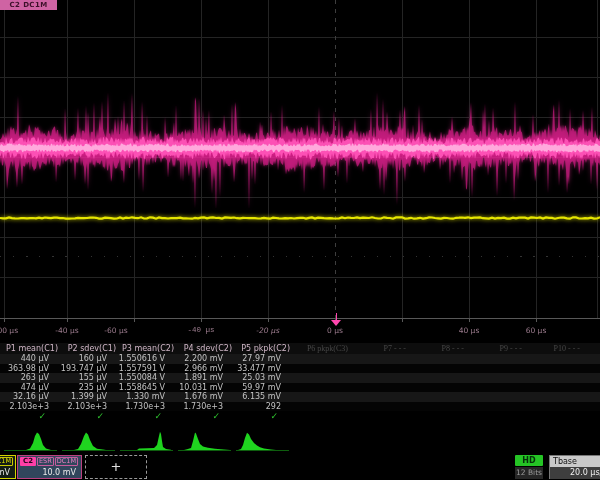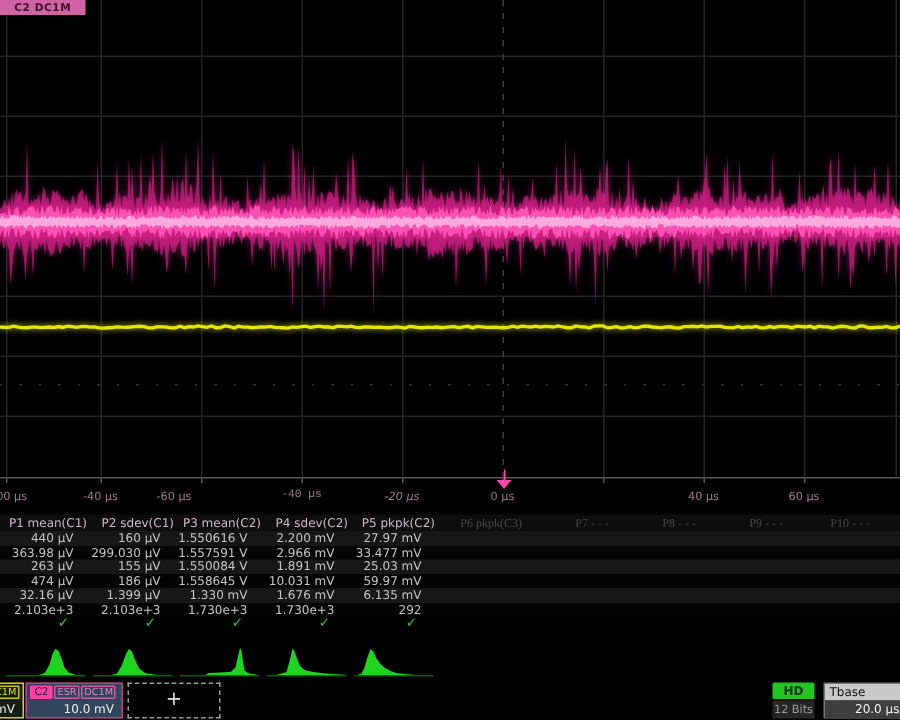--- a/index.html
+++ b/index.html
@@ -41,21 +41,21 @@
   .t-cell.ck{color:#2fc42f;font-size:9px;font-weight:bold;line-height:11px;padding-right:12px;}
   
   #histicons{position:absolute;left:0;top:429px;}
   
   .desc-row{position:absolute;left:0;top:455px;width:600px;height:25px;}
   .dbox{position:absolute;top:0;height:24px;box-sizing:border-box;}
   .c1-box{left:-37px;width:53px;background:#141d14;border:1px solid #d4d400;padding:1px 2px;}
   .c2-box{left:17px;width:65px;background:#31465c;border:1px solid #b9407f;padding:1px 2px;}
   .badge-row{display:flex;gap:1px;height:9px;justify-content:flex-end;}
   .c2-box .badge-row{justify-content:flex-start;}
-  .chan-badge{background:#ff3fa8;color:#22041b;font-size:7px;font-weight:normal;
+  .chan-badge{background:#ff3fa8;color:#22041b;font-size:7px;font-weight:bold;
     line-height:9px;padding:0 3px;border-radius:1px;}
   .mini-badge{border:1px solid #c75b9c;color:#e87fc0;font-size:6.5px;line-height:7px;
     padding:0 1px;border-radius:1px;white-space:nowrap;}
   .c1-box .mini-badge{border-color:#c9c900;color:#e0e000;}
   .dval{font-size:8px;color:#ececec;text-align:right;padding:2px 3px 0 0;white-space:nowrap;}
   .add-box{left:85px;width:62px;border:1px dashed #9a9a9a;color:#e0e0e0;
     font-size:13px;text-align:center;line-height:22px;}
   .hd-wrap{left:515px;width:28px;}
   .hd-badge{height:11px;background:#25c425;color:#05300a;font-size:8px;font-weight:bold;
     text-align:center;line-height:11px;border-radius:1px;}
@@ -153,21 +153,21 @@
         <div class="t-cell">27.97 mV</div>
         <div class="t-cell"></div>
         <div class="t-cell"></div>
         <div class="t-cell"></div>
         <div class="t-cell"></div>
         <div class="t-cell"></div>
         <div class="t-cell"></div>
       </div>
       <div class="t-row s0">
         <div class="t-cell">363.98 µV</div>
-        <div class="t-cell">299.030 µV</div>
+        <div class="t-cell">193.747 µV</div>
         <div class="t-cell">1.557591 V</div>
         <div class="t-cell">2.966 mV</div>
         <div class="t-cell">33.477 mV</div>
         <div class="t-cell"></div>
         <div class="t-cell"></div>
         <div class="t-cell"></div>
         <div class="t-cell"></div>
         <div class="t-cell"></div>
         <div class="t-cell"></div>
       </div>
@@ -179,21 +179,21 @@
         <div class="t-cell">25.03 mV</div>
         <div class="t-cell"></div>
         <div class="t-cell"></div>
         <div class="t-cell"></div>
         <div class="t-cell"></div>
         <div class="t-cell"></div>
         <div class="t-cell"></div>
       </div>
       <div class="t-row s0">
         <div class="t-cell">474 µV</div>
-        <div class="t-cell">186 µV</div>
+        <div class="t-cell">235 µV</div>
         <div class="t-cell">1.558645 V</div>
         <div class="t-cell">10.031 mV</div>
         <div class="t-cell">59.97 mV</div>
         <div class="t-cell"></div>
         <div class="t-cell"></div>
         <div class="t-cell"></div>
         <div class="t-cell"></div>
         <div class="t-cell"></div>
         <div class="t-cell"></div>
       </div>

